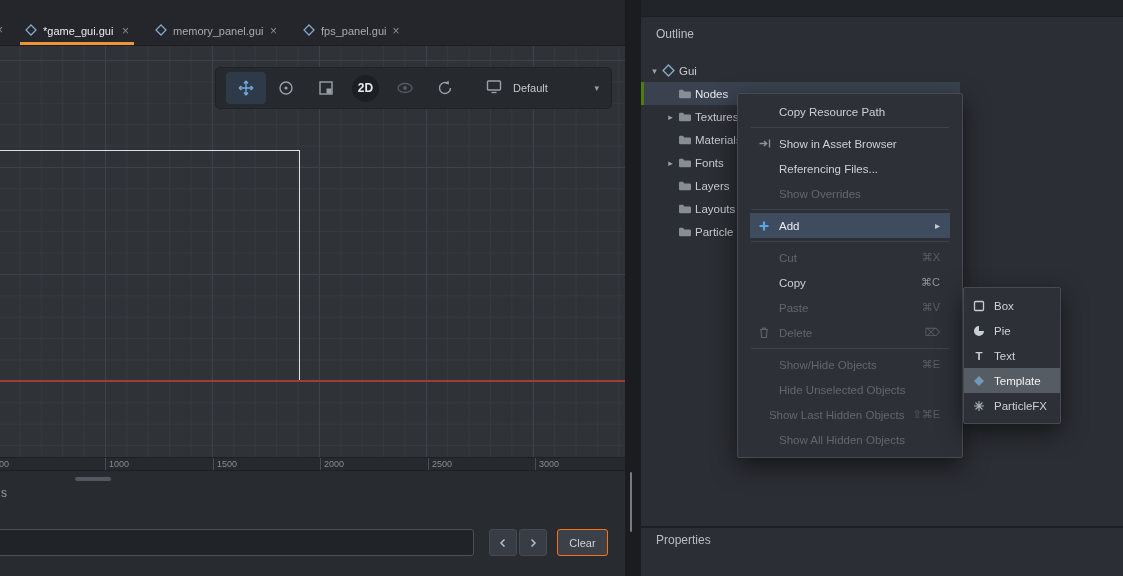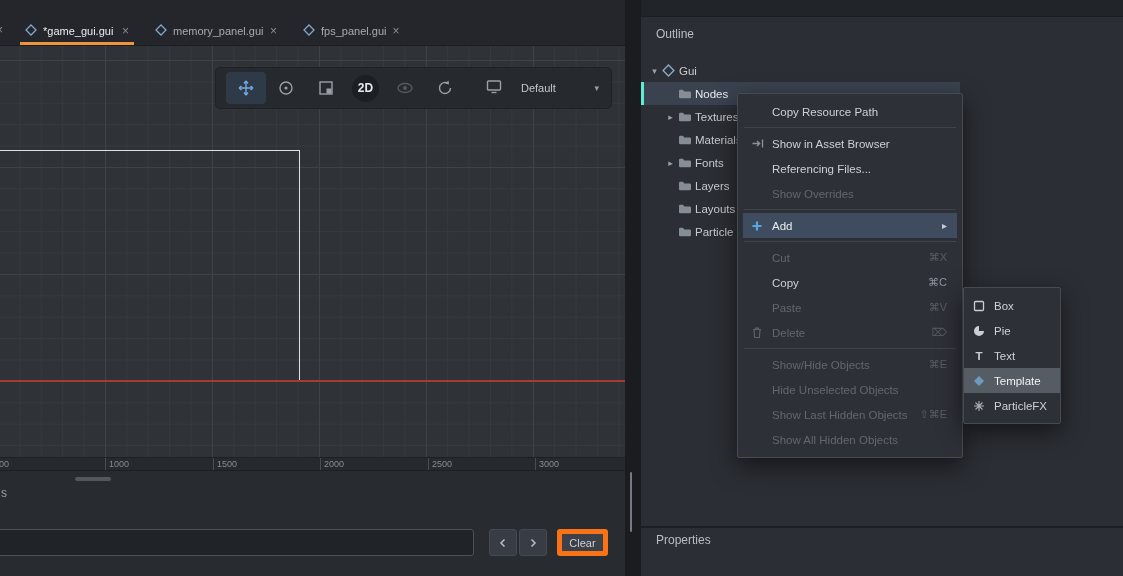--- a/index.html
+++ b/index.html
@@ -33,21 +33,21 @@
 
   .toolbar { position:absolute; left:215px; top:21px; width:397px; height:42px;
              background:#26292e; border:1px solid #1f2126; border-radius:5px;
              display:flex; align-items:center; padding:0 10px; }
   .tbtn { width:40px; height:32px; display:flex; align-items:center; justify-content:center;
           border-radius:4px; }
   .tbtn.active { background:rgba(100,160,230,0.14); }
   .mode2d { width:27px; height:27px; border-radius:50%; background:#1c1f24; color:#e6e9ec;
             font-size:12px; font-weight:bold; display:flex; align-items:center;
             justify-content:center; margin:0 6px; }
-  .cam { display:flex; align-items:center; gap:18px; margin-left:20px; flex:1; }
+  .cam { display:flex; align-items:center; gap:10px; margin-left:20px; flex:1; }
   .cam .clabel { font-size:11px; color:#c3c8ce; }
   .cam .dd { margin-left:auto; color:#9aa0a8; font-size:9px; padding-right:2px; }
 
   .ruler { position:absolute; bottom:0; left:0; right:0; height:13px; background:#26292d;
            border-top:1px solid #1d2023; font-size:9px; color:#878d94; }
   .tick { position:absolute; top:0; width:1px; height:13px; background:#4a4e54; }
   .ticklabel { position:absolute; top:1px; }
 
   .bottom { position:absolute; left:0; top:470px; width:625px; height:106px;
             background:#282b30; border-top:1px solid #1d2023; }
@@ -55,47 +55,47 @@
             background:#53575e; border-radius:2px; }
   .partial-label { position:absolute; left:1px; top:15px; font-size:12px; color:#9aa0a7; }
   .console-input { position:absolute; left:-4px; top:58px; width:478px; height:27px;
                    background:#202327; border:1px solid #4d525a; border-radius:3px;
                    color:#d5d9de; font-size:11px; padding:0 8px; outline:none;
                    font-family:"Liberation Sans",sans-serif; }
   .navbtn { position:absolute; top:58px; width:28px; height:27px; background:#383d45;
             border:1px solid #454a52; border-radius:3px; display:flex; align-items:center;
             justify-content:center; }
   .clear-btn { position:absolute; left:557px; top:58px; width:51px; height:27px;
-               background:#3c4149; border:5px solid #f97316; border-radius:3px;
+               background:#3c4149; border:1px solid #f97316; border-radius:3px;
                color:#cdd2d8; font-size:11px; display:flex; align-items:center;
                justify-content:center; }
 
   
   .vdiv { position:absolute; left:625px; top:0; width:16px; height:576px; background:#1a1c20; }
   .handle { position:absolute; left:5px; top:472px; width:2px; height:60px;
             background:#767b83; border-radius:1px; }
 
   
   .rpane { position:absolute; left:641px; top:0; width:482px; height:576px; background:#2b2e34; }
   .topstrip { position:absolute; left:0; top:0; width:100%; height:17px; background:#212429;
               border-bottom:1px solid #1b1d22; }
   .sect-title { position:absolute; left:15px; font-size:12px; color:#b9bec5; }
   .tree { position:absolute; left:0; top:59px; width:482px; }
   .trow { height:23px; display:flex; align-items:center; font-size:11.5px; color:#c6cbd1; }
   .trow .tw { width:15px; text-align:center; font-size:9px; color:#9ba1a8; }
   .trow .fi { width:17px; display:flex; }
   .d0 { padding-left:6px; }
   .d1 { padding-left:22px; }
-  .trow.selected { background:#3a4250; width:319px; border-left:3px solid #5eead4;
+  .trow.selected { background:#3a4250; width:319px; border-left:3px solid #4d7c0f;
                    padding-left:19px; color:#e6e9ec; }
   .props-divider { position:absolute; left:0; top:526px; width:100%; height:2px; background:#1b1e22; }
 
   
   .ctx { position:absolute; left:737px; top:93px; width:226px; background:#2d3037;
-         border:1px solid #464a51; border-radius:2px; padding:5px 5px; z-index:10;
+         border:1px solid #464a51; border-radius:2px; padding:5px 12px; z-index:10;
          box-shadow:0 8px 24px rgba(0,0,0,0.55); }
   .mi { height:25px; display:flex; align-items:center; padding:0 10px 0 8px;
         font-size:11.5px; color:#ccd1d7; }
   .mi .ic { width:21px; display:flex; align-items:center; }
   .mi .lbl { flex:1; white-space:nowrap; }
   .mi .sc { color:#8d939b; font-size:11px; margin-left:8px; }
   .mi .arrow { color:#c6cbd1; font-size:10px; margin-left:6px; }
   .mi.dis { color:#62676e; }
   .mi.dis .sc { color:#585d64; }
   .mi.hl { background:#3f4b5e; color:#e8ecf0; }

